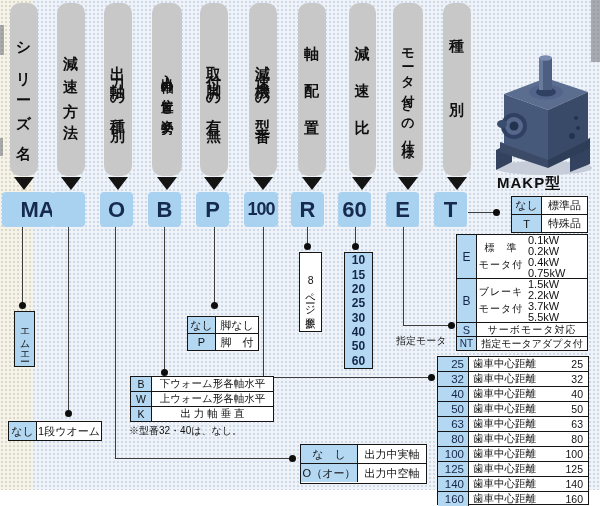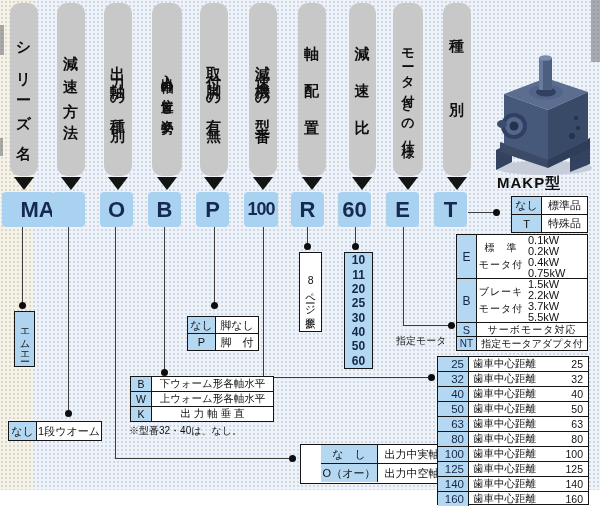--- a/index.html
+++ b/index.html
@@ -224,21 +224,21 @@
       <div class="tc blue" style="width:20px;">W</div>
       <div class="tc" style="flex:1;">上ウォーム形各軸水平</div>
     </div>
     <div class="trow" style="height:14px;">
       <div class="tc blue" style="width:20px;">K</div>
       <div class="tc" style="flex:1;">出 力 軸 垂 直</div>
     </div>
   </div>
   <div class="flabel" style="left:129px;top:424px;font-size:10px;color:#111;">※型番32・40は、なし。</div>
 
-  <div class="tbl" style="left:300px;top:444px;width:125px;height:38px;font-size:11px;padding-left:20px;">
+  <div class="tbl" style="left:300px;top:444px;width:125px;height:38px;font-size:11px;">
     <div class="trow" style="height:18px;">
       <div class="tc blue" style="width:56px;">な　し</div>
       <div class="tc" style="flex:1;">出力中実軸</div>
     </div>
     <div class="trow" style="height:18px;">
       <div class="tc blue" style="width:56px;">O（オー）</div>
       <div class="tc" style="flex:1;">出力中空軸</div>
     </div>
   </div>
 
@@ -252,21 +252,21 @@
       <div class="tc" style="flex:1;">特殊品</div>
     </div>
   </div>
 
   <div class="vbox" style="left:299px;top:252px;width:21px;height:78px;background:#fff;">
     <span style="font-size:10.5px;">8ページ参照</span>
   </div>
 
   <div class="ratio">
     <div>10</div>
-    <div>11</div>
+    <div>15</div>
     <div>20</div>
     <div>25</div>
     <div>30</div>
     <div>40</div>
     <div>50</div>
     <div>60</div>
   </div>
 
   <div class="flabel" style="left:396px;top:334px;font-size:10px;">指定モータ</div>
 

